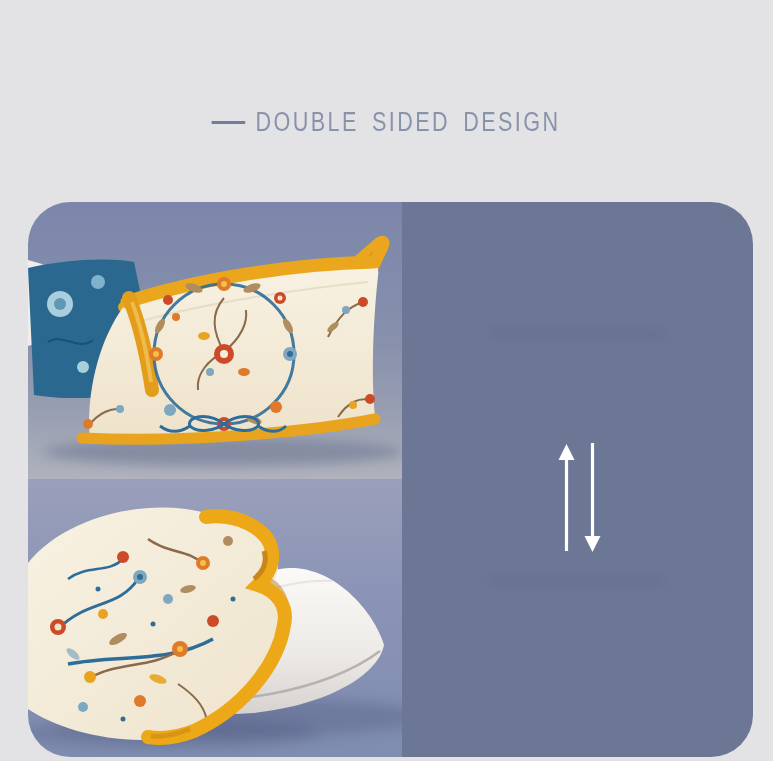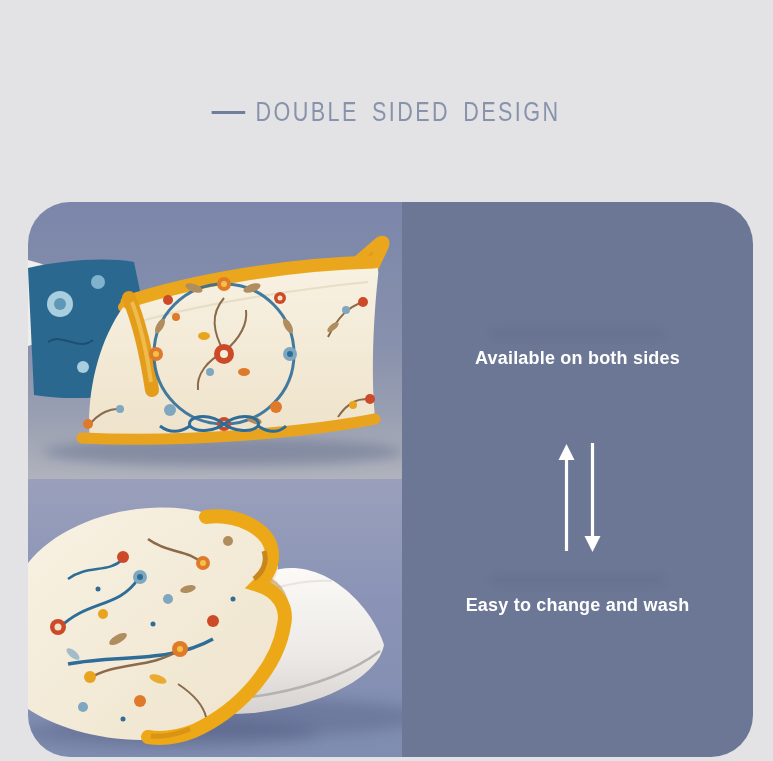--- a/index.html
+++ b/index.html
@@ -29,21 +29,21 @@
   }
   .screen{position:relative;width:773px;height:761px;background:var(--page-bg);}
 
   
   .subtitle{
     position:absolute;top:45px;left:0;width:100%;margin:0;
     text-align:center;font-size:17px;font-weight:700;letter-spacing:.2px;
     color:var(--heading-text);
   }
   .title{
-    position:absolute;top:85px;left:0;width:100%;margin:0;
+    position:absolute;top:95px;left:0;width:100%;margin:0;
     text-align:center;font-weight:400;color:var(--title-text);
   }
   .title-inner{
     display:inline-flex;align-items:center;gap:13px;
     transform:scaleX(.8);transform-origin:50% 50%;
     font-size:27px;letter-spacing:3px;word-spacing:6px;line-height:1;
   }
   .dash{display:inline-block;width:42px;height:3px;background:var(--title-dash);}
 
   
@@ -251,33 +251,31 @@
               <circle cx="70" cy="110" r="2.5" fill="#2f6d99"></circle>
             <circle cx="125" cy="145" r="2.5" fill="#2f6d99"></circle>
               <circle cx="95" cy="240" r="2.5" fill="#2f6d99"></circle>
           </g>
         </svg>
       </figure>
     </div>
 
     <aside class="info">
       <div class="ghost ghost-1"></div>
-      <p class="info-line line1">Available on both sides</p>
 
       <div class="arrows">
         <svg width="64" height="110" viewBox="0 0 64 110">
           <g>
             <path d="M20.5,14 L20.5,108" stroke="#ffffff" stroke-width="3.2" fill="none"></path>
             <path d="M20.5,1 L12.5,17 L28.5,17 Z" fill="#ffffff"></path>
           </g>
           <g>
             <path d="M46.5,0 L46.5,94" stroke="#ffffff" stroke-width="3.2" fill="none"></path>
             <path d="M46.5,109 L38.5,93 L54.5,93 Z" fill="#ffffff"></path>
           </g>
         </svg>
       </div>
 
       <div class="ghost ghost-2"></div>
-      <p class="info-line line2">Easy to change and wash</p>
     </aside>
 
   </section>
 </div>
 
 </body></html>

